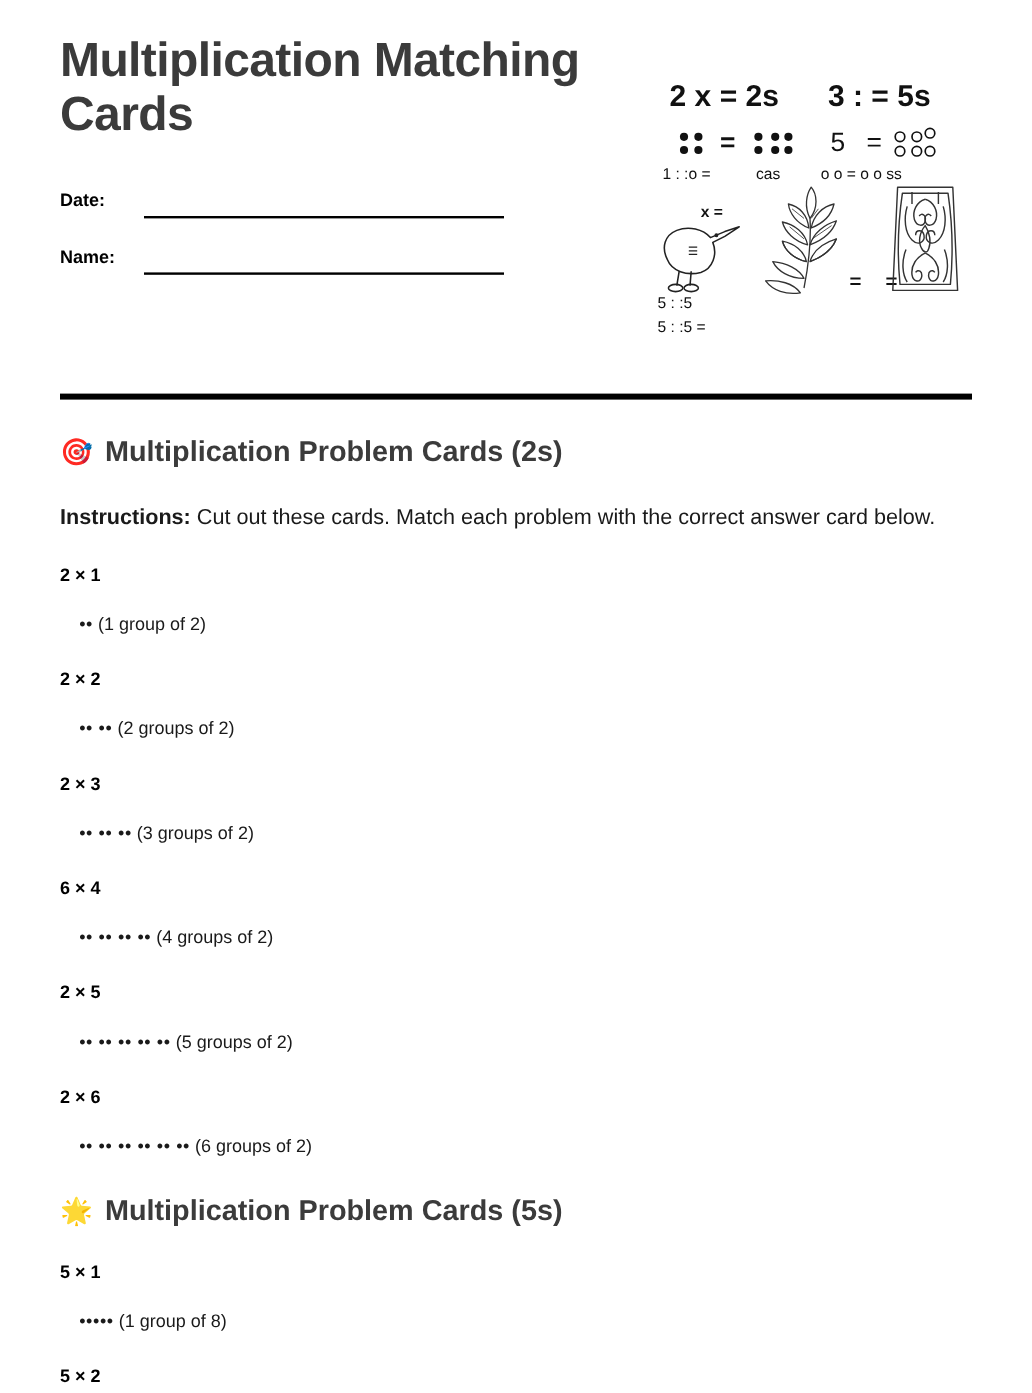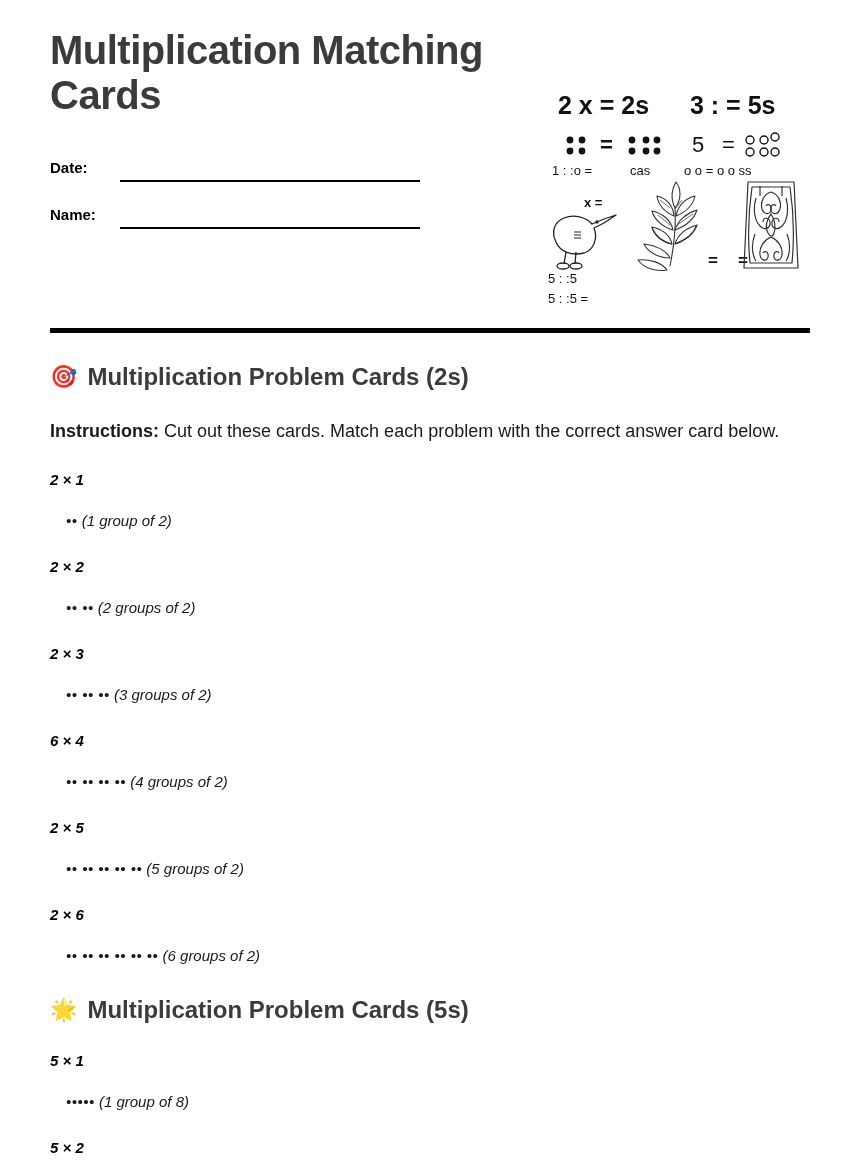--- a/index.html
+++ b/index.html
@@ -59,21 +59,21 @@
   }
   .field-line {
     width: 300px;
     border-bottom: 2px solid #000;
     height: 1px;
   }
 
   
   .illustration {
     position: absolute;
-    top: 74px;
+    top: 48px;
     right: 0px;
     width: 268px;
     height: 245px;
     color: #111;
   }
   .illus-svg { display: block; width: 268px; height: 245px; }
 
   
   .divider {
     margin-top: 40px;
@@ -100,21 +100,21 @@
     display: inline-block;
   }
   .instructions {
     margin-top: 26px;
     font-size: 18px;
     line-height: 1.45;
     color: #1a1a1a;
   }
   .instructions b { font-weight: bold; }
 
-  .card-item { margin-top: 26px; font-style: italic; }
+  .card-item { margin-top: 26px; }
   .card-problem {
     font-size: 15px;
     font-weight: bold;
     color: #000;
     margin: 0;
     line-height: 1.3;
   }
   .card-visual {
     font-size: 15px;
     color: #1a1a1a;

